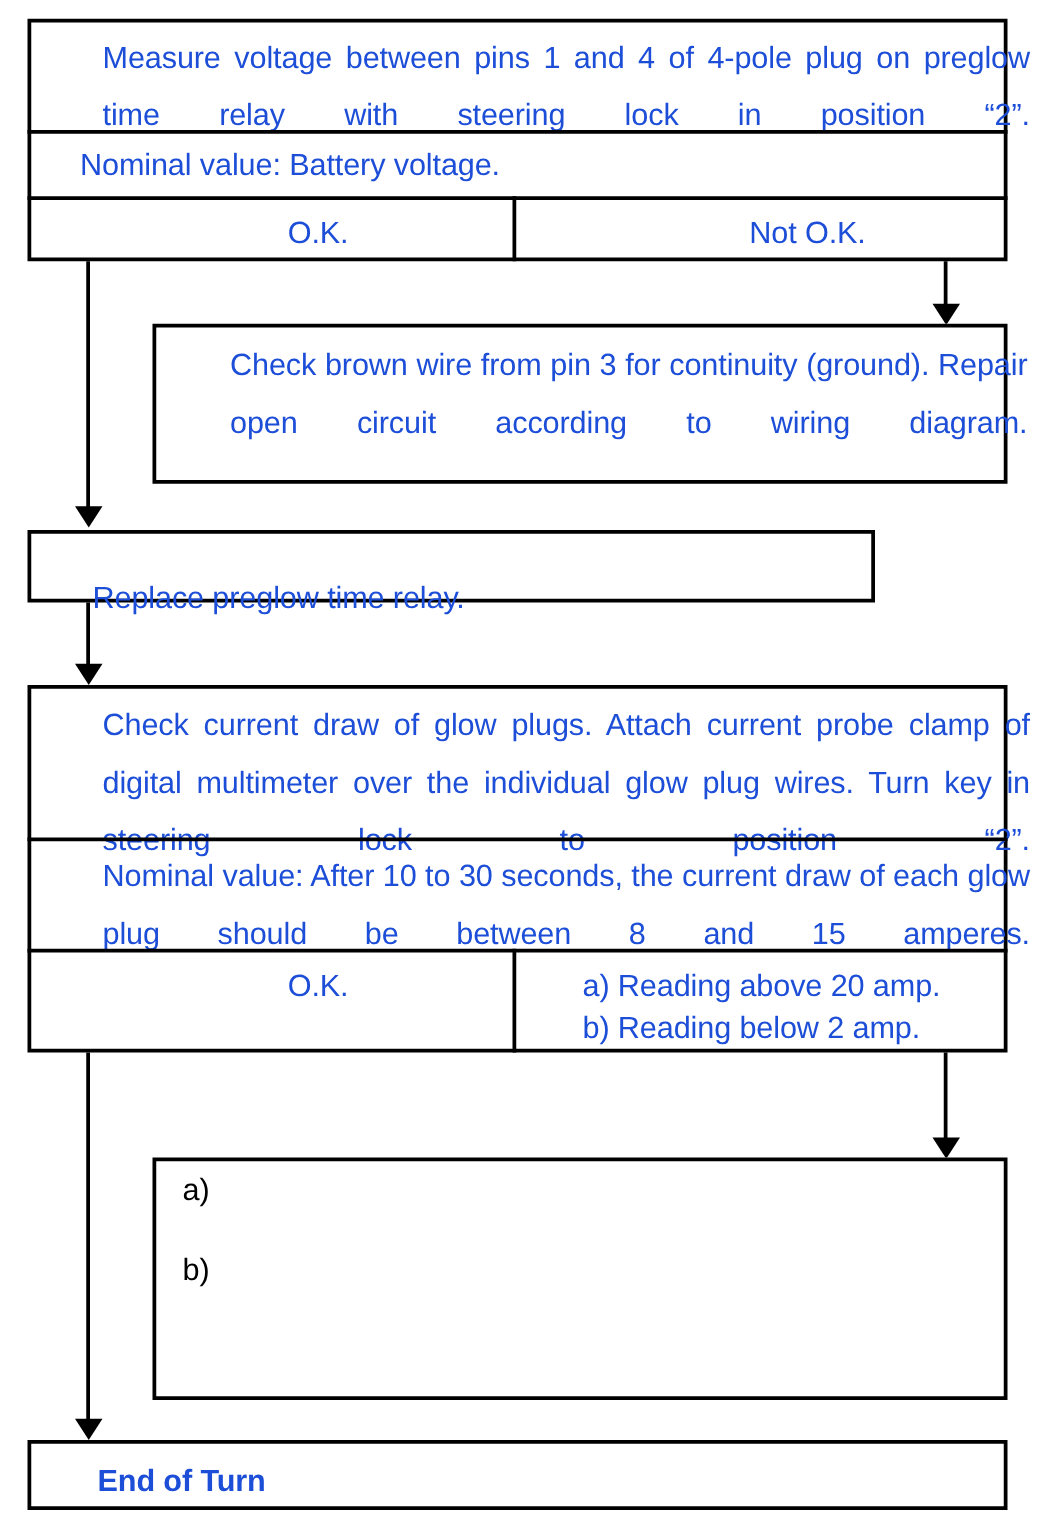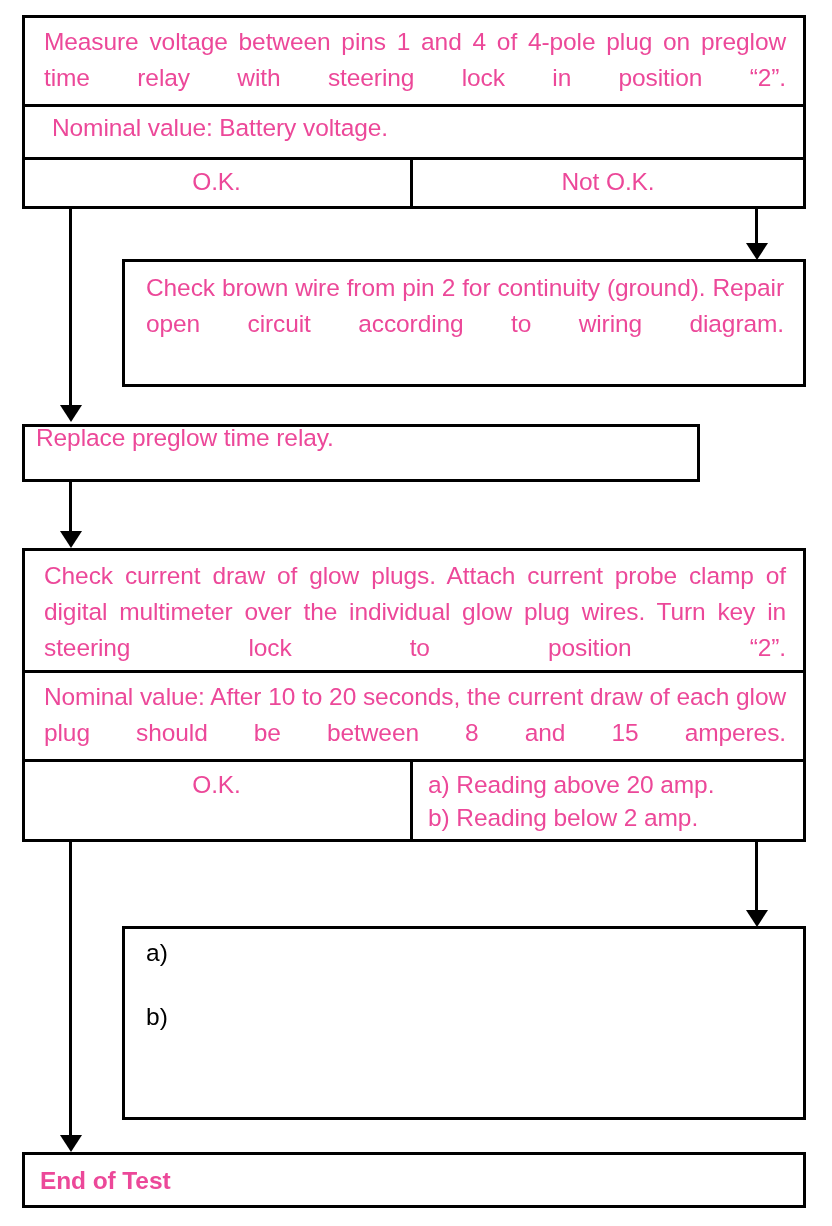--- a/index.html
+++ b/index.html
@@ -36,24 +36,25 @@
   .vrule {
     position: absolute;
     background: #000;
     width: 3px;
   }
 
   .txt {
     position: absolute;
     box-sizing: border-box;
     font-size: 24.5px;
-    line-height: 36px;
+    line-height: 46px;
     letter-spacing: -0.1px;
-    color: #ec4899;
+    color: #1d4ed8;
     white-space: pre-wrap;
+    margin-left: 38px;
   }
   .just {
     text-align: justify;
     text-justify: inter-word;
   }
   .just::after {
     content: "";
     display: inline-block;
     width: 100%;
   }
@@ -98,54 +99,54 @@
 <body>
 
 <div id="sheet">
 
   <div class="box" style="left:22px; top:15px; width:784px; height:194px;"></div>
 
   <div class="txt just" style="left:44px; top:24px; width:742px;">Measure voltage between pins 1 and 4 of 4-pole plug on preglow time relay with steering lock in position “2”.</div>
 
   <div class="hrule" style="left:22px; top:104px; width:784px;"></div>
 
-  <div class="txt" style="left:52px; top:110px; width:742px;">Nominal value: Battery voltage.</div>
+  <div class="txt" style="left:26px; top:110px; width:742px;">Nominal value: Battery voltage.</div>
 
   <div class="hrule" style="left:22px; top:157px; width:784px;"></div>
 
   <div class="vrule" style="left:410px; top:157px; height:52px;"></div>
 
   <div class="txt center" style="left:25px; top:164px; width:383px;">O.K.</div>
 
   <div class="txt center" style="left:413px; top:164px; width:390px;">Not O.K.</div>
 
   <div class="conn" style="left:755px; top:209px; height:41px;"></div>
   <div class="arrowhead" style="left:745.5px; top:243px;"></div>
 
   <div class="box" style="left:122px; top:259px; width:684px; height:128px;"></div>
 
-  <div class="txt just" style="left:146px; top:270px; width:638px;">Check brown wire from pin 2 for continuity (ground). Repair open circuit according to wiring diagram.</div>
+  <div class="txt just" style="left:146px; top:270px; width:638px;">Check brown wire from pin 3 for continuity (ground). Repair open circuit according to wiring diagram.</div>
 
   <div class="conn" style="left:69px; top:209px; height:203px;"></div>
   <div class="arrowhead" style="left:59.5px; top:405px;"></div>
 
   <div class="box" style="left:22px; top:424px; width:678px; height:58px;"></div>
 
-  <div class="txt" style="left:36px; top:420px; width:640px;">Replace preglow time relay.</div>
+  <div class="txt" style="left:36px; top:456px; width:640px;">Replace preglow time relay.</div>
 
   <div class="conn" style="left:69px; top:482px; height:56px;"></div>
   <div class="arrowhead" style="left:59.5px; top:531px;"></div>
 
   <div class="box" style="left:22px; top:548px; width:784px; height:294px;"></div>
 
   <div class="txt just" style="left:44px; top:558px; width:742px;">Check current draw of glow plugs. Attach current probe clamp of digital multimeter over the individual glow plug wires. Turn key in steering lock to position “2”.</div>
 
   <div class="hrule" style="left:22px; top:670px; width:784px;"></div>
 
-  <div class="txt just" style="left:44px; top:679px; width:742px;">Nominal value: After 10 to 20 seconds, the current draw of each glow plug should be between 8 and 15 amperes.</div>
+  <div class="txt just" style="left:44px; top:679px; width:742px;">Nominal value: After 10 to 30 seconds, the current draw of each glow plug should be between 8 and 15 amperes.</div>
 
   <div class="hrule" style="left:22px; top:759px; width:784px;"></div>
 
   <div class="vrule" style="left:410px; top:759px; height:83px;"></div>
 
   <div class="txt center" style="left:25px; top:767px; width:383px;">O.K.</div>
 
   <div class="txt" style="left:428px; top:767px; width:372px;">a) Reading above 20 amp.</div>
 
   <div class="txt" style="left:428px; top:800px; width:372px;">b) Reading below 2 amp.</div>
@@ -161,15 +162,15 @@
 
   <div class="listrow" style="left:146px; top:1000px; width:636px;">
     <span class="marker">b)</span>
   </div>
 
   <div class="conn" style="left:69px; top:842px; height:300px;"></div>
   <div class="arrowhead" style="left:59.5px; top:1135px;"></div>
 
   <div class="box" style="left:22px; top:1152px; width:784px; height:56px;"></div>
 
-  <div class="txt bold" style="left:40px; top:1163px; width:700px;">End of Test</div>
+  <div class="txt bold" style="left:40px; top:1163px; width:700px;">End of Turn</div>
 
 </div>
 
 </body></html>

